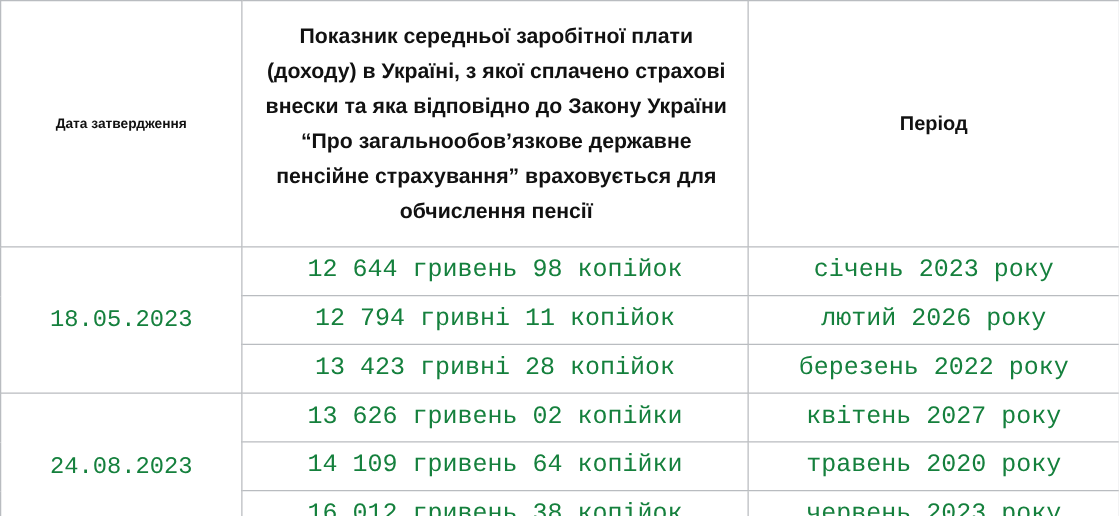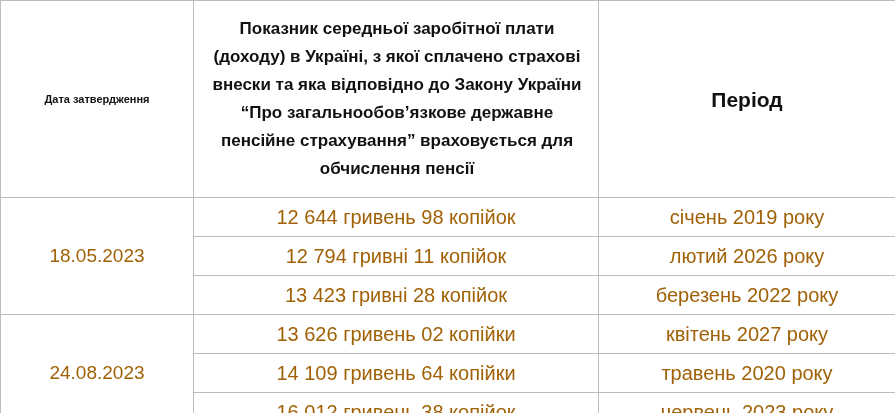--- a/index.html
+++ b/index.html
@@ -51,29 +51,29 @@
   }
   thead th.head-date {
     font-size: 11px;
   }
   thead th.head-value {
     padding: 14px 16px 14px 18px;
     font-size: 17px;
     line-height: 28px;
   }
   thead th.head-period {
-    font-size: 21px;
+    font-size: 16px;
   }
 
   tbody td {
     font-size: 20px;
     line-height: 26px;
     height: 38px;
-    color: #a16207;
-    font-family: Liberation Sans, sans-serif;
+    color: #15803d;
+    font-family: Liberation Mono, monospace;
   }
   tbody td.date-cell {
     font-size: 19px;
   }
   tbody td.value-cell,
   tbody td.period-cell {
     font-size: 20px;
   }
 </style>
 </head>
@@ -90,21 +90,21 @@
       <tr>
         <th class="head-date">Дата затвердження</th>
         <th class="head-value">Показник середньої заробітної плати (доходу) в Україні, з якої сплачено страхові внески та яка відповідно до Закону України “Про загальнообов’язкове державне пенсійне страхування” враховується для обчислення пенсії</th>
         <th class="head-period">Період</th>
       </tr>
     </thead>
     <tbody>
       <tr>
         <td class="date-cell" rowspan="3">18.05.2023</td>
         <td class="value-cell">12 644 гривень 98 копійок</td>
-        <td class="period-cell">січень 2019 року</td>
+        <td class="period-cell">січень 2023 року</td>
       </tr>
       <tr>
         <td class="value-cell">12 794 гривні 11 копійок</td>
         <td class="period-cell">лютий 2026 року</td>
       </tr>
       <tr>
         <td class="value-cell">13 423 гривні 28 копійок</td>
         <td class="period-cell">березень 2022 року</td>
       </tr>
       <tr>

